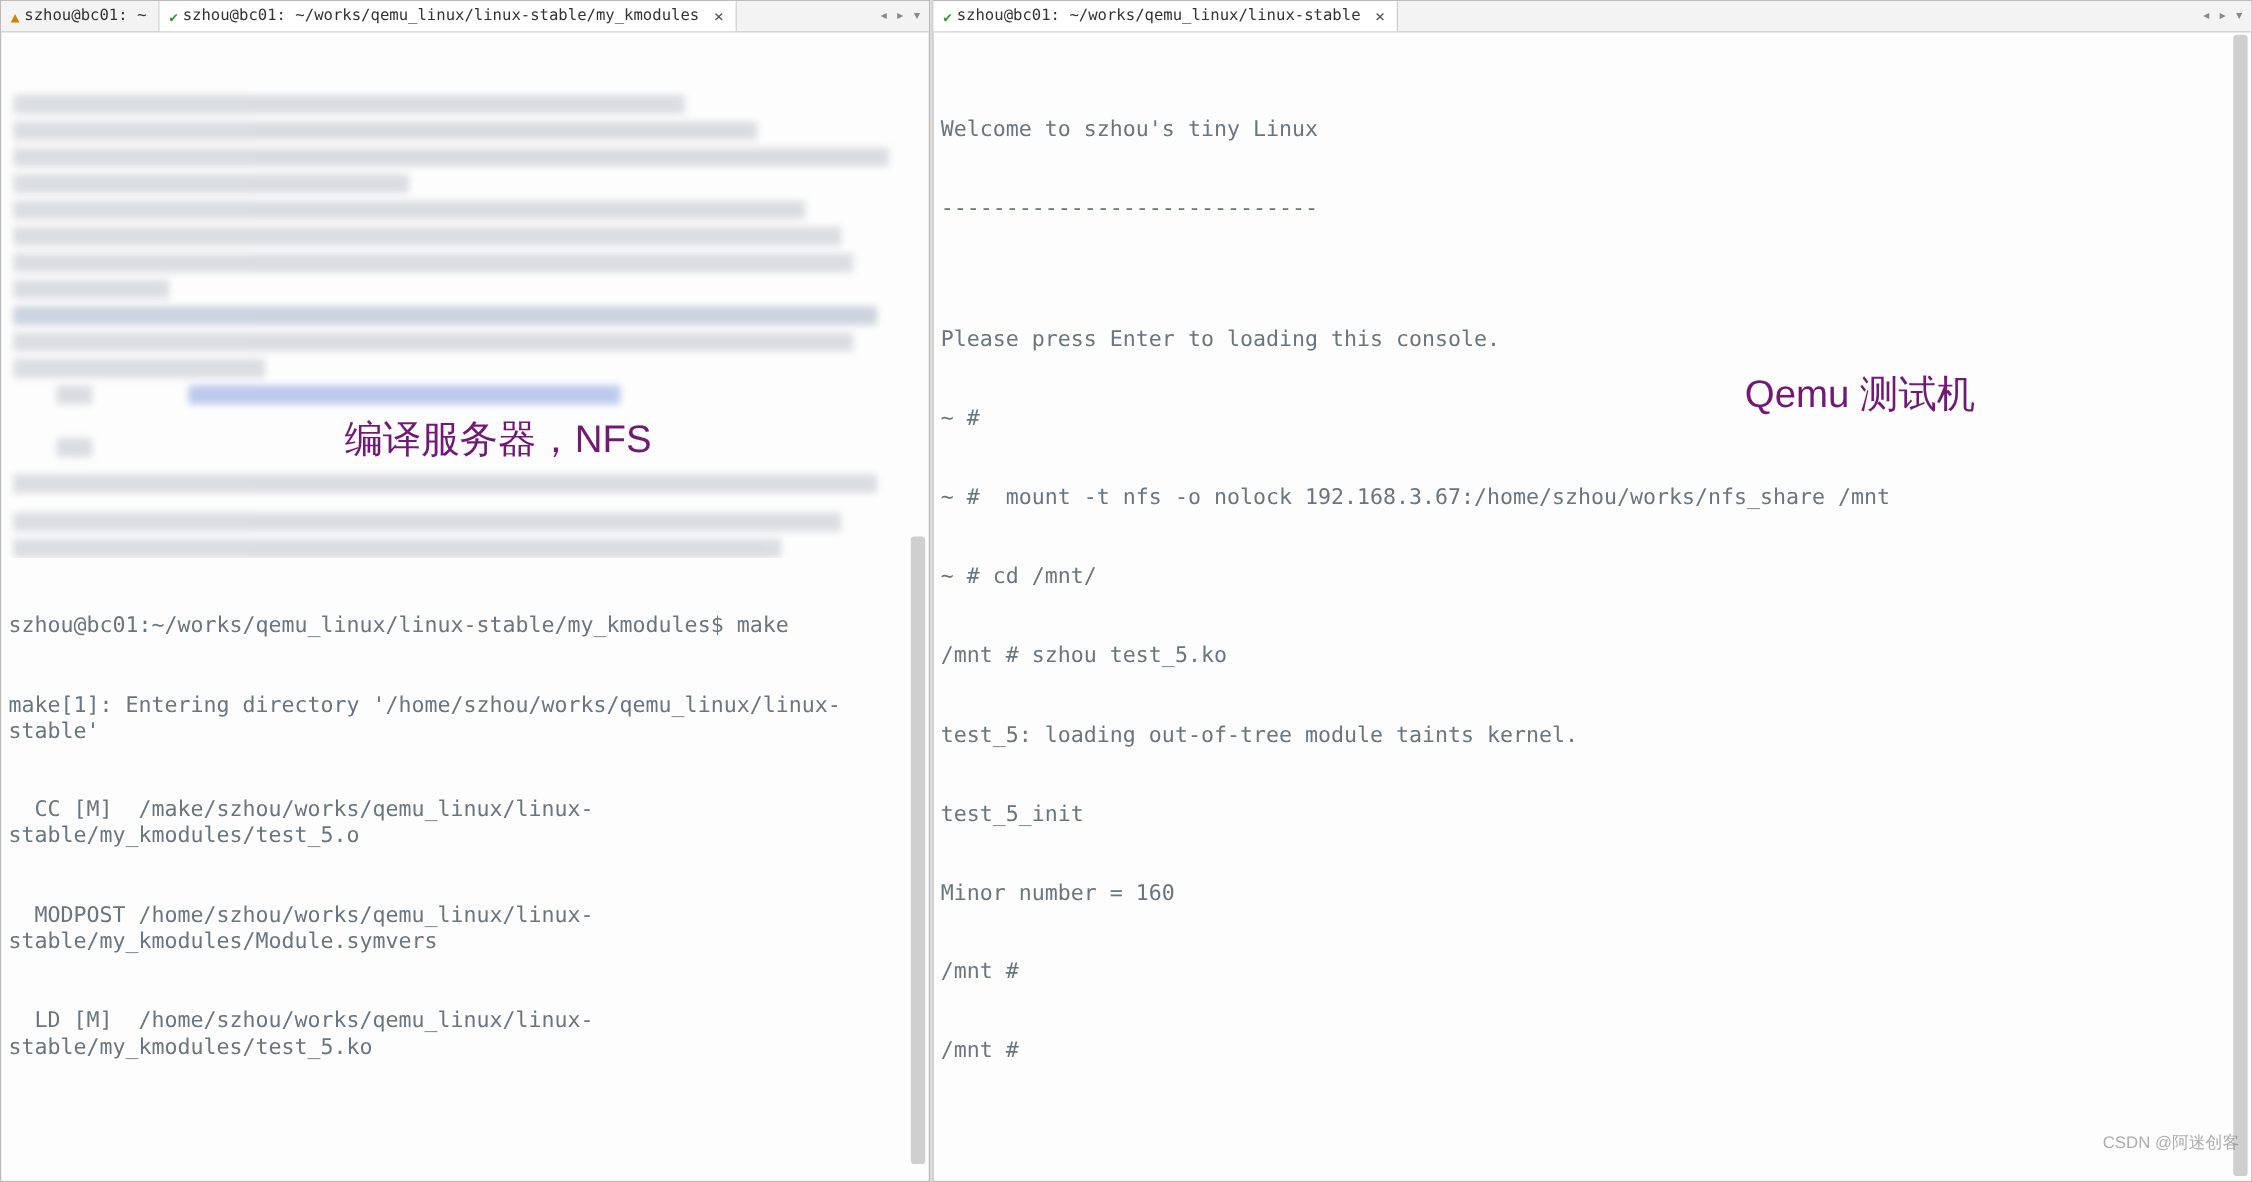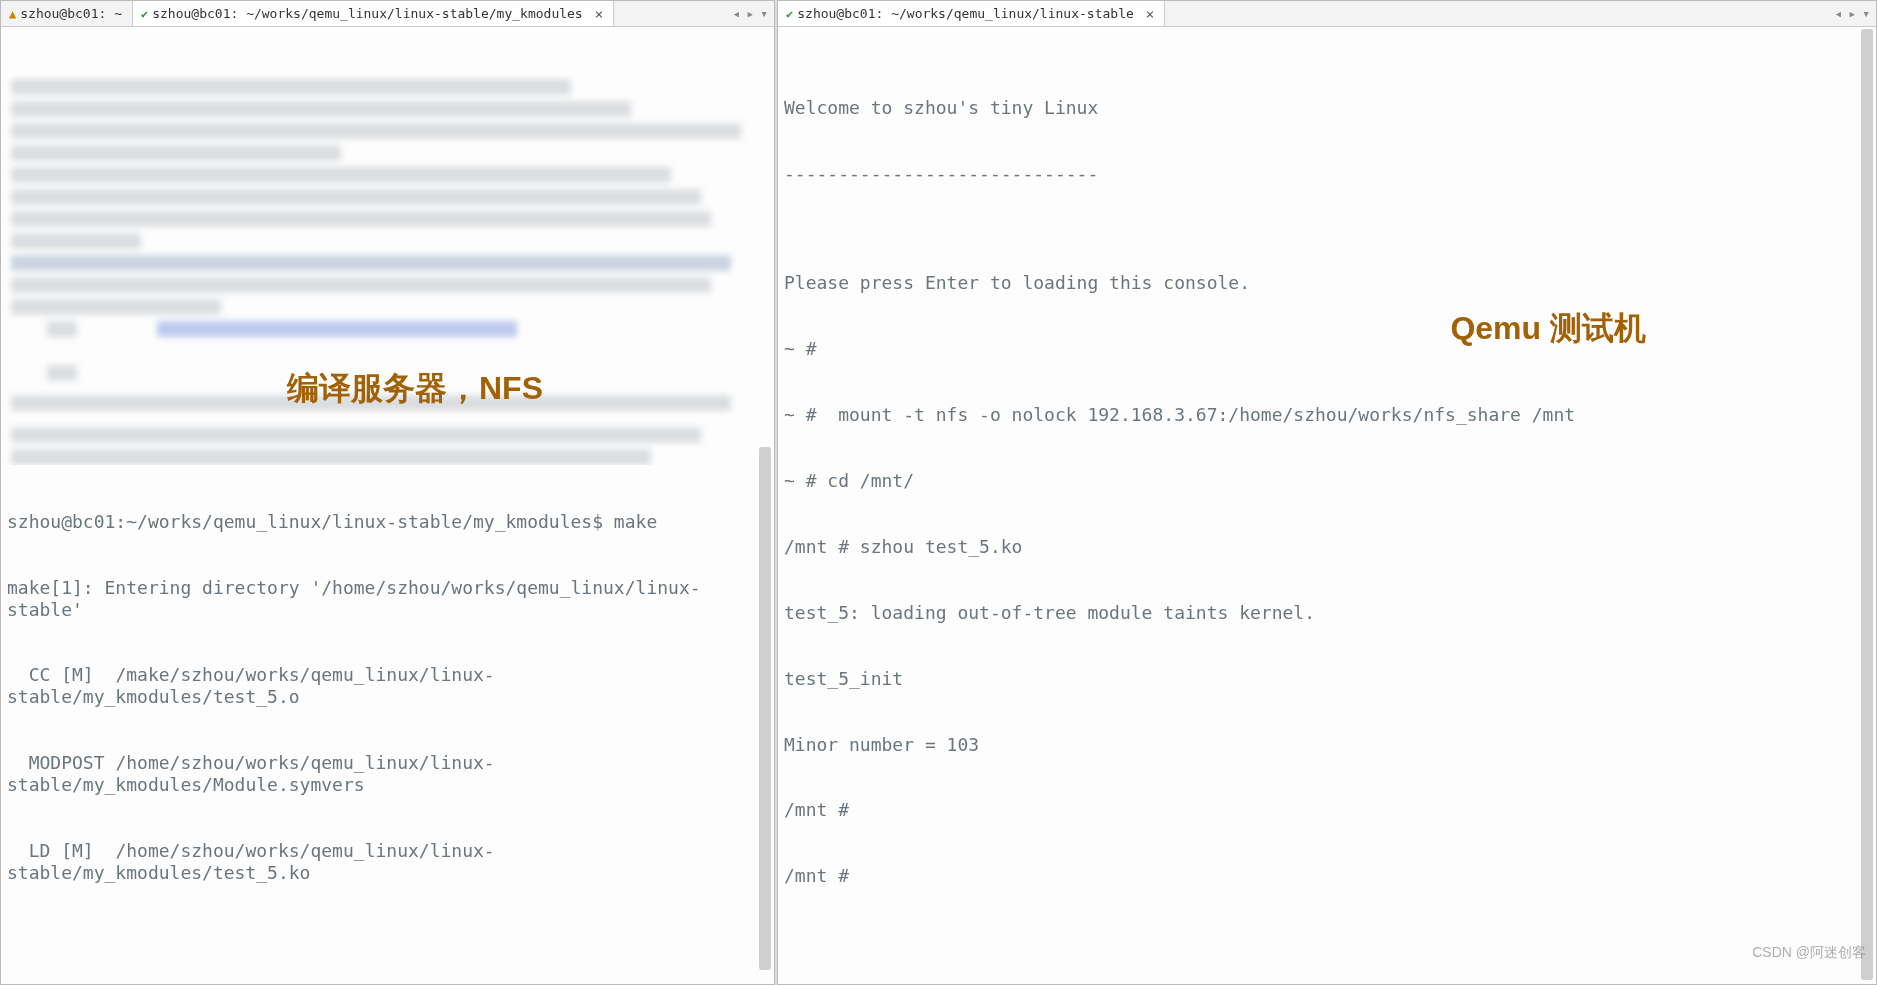--- a/index.html
+++ b/index.html
@@ -77,26 +77,26 @@
     position: absolute;
     background: #cfd3d7;
     height: 16px;
     border-radius: 2px;
     filter: blur(3px);
     opacity: 0.75;
   }
   .overlay-label {
     position: absolute;
     font-family: "Microsoft YaHei", sans-serif;
-    font-weight: bold;
-    color: #a16207;
+    font-weight: normal;
+    color: #701a75;
     font-size: 32px;
     pointer-events: none;
   }
-  .left-annot { left: 280px; top: 294px; text-align: right; }
+  .left-annot { left: 280px; top: 272px; text-align: right; }
   .right-annot { right: 230px; top: 282px; }
   .scrollbar-v { position:absolute; right:2px; top:28px; bottom:4px; width:14px; }
   .scrollbar-v .thumb { position:absolute; left:1px; right:1px; background:#cfcfcf; border-radius:3px; }
   .watermark {
     position: absolute;
     bottom: 22px; right: 10px;
     color: rgba(120,120,120,0.6);
     font-size: 14px;
     font-family: "Microsoft YaHei", sans-serif;
   }
@@ -176,21 +176,21 @@
     <div>Welcome to szhou's tiny Linux</div>
     <div>-----------------------------</div>
     <div></div>
     <div>Please press Enter to loading this console.</div>
     <div>~ #</div>
     <div>~ #  mount -t nfs -o nolock 192.168.3.67:/home/szhou/works/nfs_share /mnt</div>
     <div>~ # cd /mnt/</div>
     <div>/mnt # szhou test_5.ko</div>
     <div>test_5: loading out-of-tree module taints kernel.</div>
     <div>test_5_init</div>
-    <div>Minor number = 103</div>
+    <div>Minor number = 160</div>
     <div>/mnt #</div>
     <div>/mnt #</div>
     
     
     
     
     <div></div>
     
     
     

